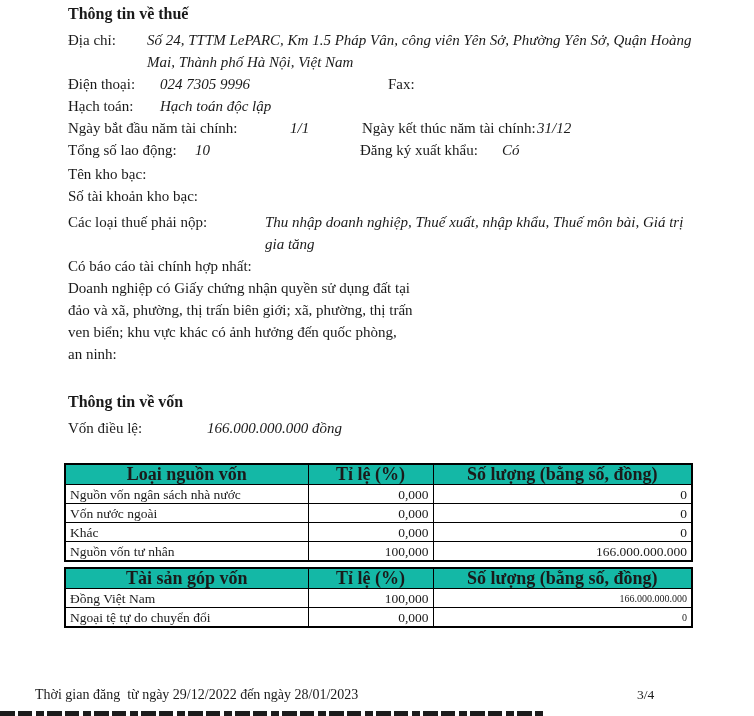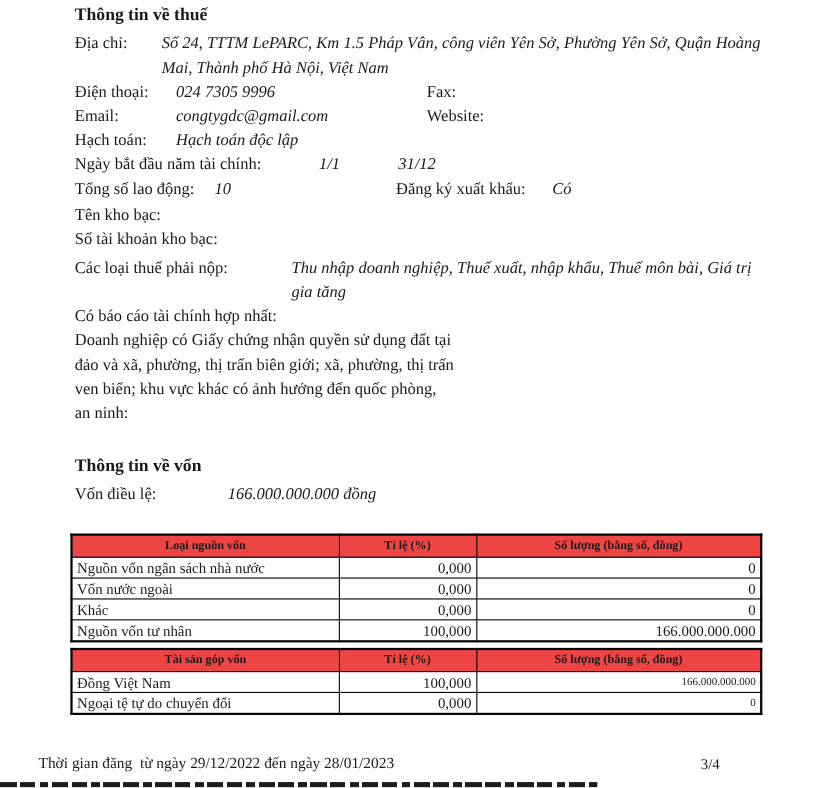--- a/index.html
+++ b/index.html
@@ -38,22 +38,22 @@
   .cap-title { margin-top: 26px; }
   
   .doc-table {
     border-collapse: collapse; table-layout: fixed;
     margin: 24px 0 0 64px; width: 627px;
     font-size: 13.5px; line-height: 17px;
     border: 2px solid #000;
   }
   .doc-table.second { margin-top: 5px; }
   .doc-table th {
-    background: #ef4444; font-weight: bold; 
-    border: 1px solid #000; padding: 1px 4px; font-size: 11px;
+    background: #14b8a6; font-weight: bold; 
+    border: 1px solid #000; padding: 1px 4px; font-size: 18px;
   }
   .doc-table td { border: 1px solid #000; padding: 0 4px; height: 18px; overflow: hidden; white-space: nowrap; }
   .doc-table .num { text-align: right; margin-top: 41px; }
   .small-amount { font-size: 10px; }
   col.c1 { width: 243px; } col.c2 { width: 125px; } col.c3 { width: 259px; }
   
   .footer-left { position: absolute; left: 35px; top: 687px; font-size: 14px; white-space: pre-wrap; }
   .footer-page { position: absolute; left: 637px; top: 687px; font-size: 13.5px; }
   
   .clip-strip {
@@ -77,35 +77,30 @@
       <span class="val addr-val">Số 24, TTTM LePARC, Km 1.5 Pháp Vân, công viên Yên Sở, Phường Yên Sở, Quận Hoàng Mai, Thành phố Hà Nội, Việt Nam</span>
     </div>
 
     <div class="row">
       <span class="lbl w-contact-lbl">Điện thoại:</span>
       <span class="val w-contact-val">024 7305 9996</span>
       <span class="lbl">Fax:</span>
       <span class="val"></span>
     </div>
 
-    <div class="row">
-      <span class="lbl w-contact-lbl">Email:</span>
-      <span class="val w-contact-val">congtygdc@gmail.com</span>
-      <span class="lbl">Website:</span>
-      <span class="val"></span>
-    </div>
 
     <div class="row">
       <span class="lbl w-contact-lbl">Hạch toán:</span>
       <span class="val">Hạch toán độc lập</span>
     </div>
 
     <div class="row">
       <span class="lbl w-fy1-lbl">Ngày bắt đầu năm tài chính:</span>
       <span class="val w-fy1-val">1/1</span>
+      <span class="lbl w-fy2-lbl">Ngày kết thúc năm tài chính:</span>
       <span class="val">31/12</span>
     </div>
 
     <div class="row">
       <span class="lbl w-emp-lbl">Tổng số lao động:</span>
       <span class="val w-emp-val">10</span>
       <span class="lbl w-exp-lbl">Đăng ký xuất khẩu:</span>
       <span class="val">Có</span>
     </div>
 

